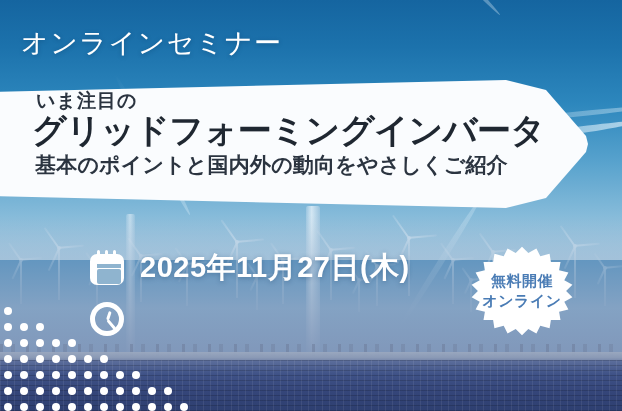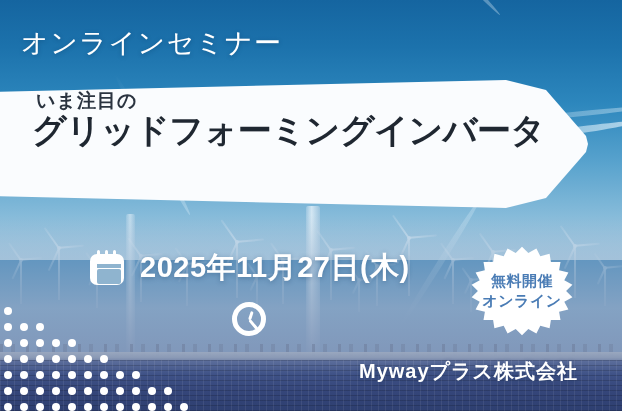--- a/index.html
+++ b/index.html
@@ -136,21 +136,21 @@
     margin-top:-1px;
   }
   .line3{
     font-size:21px; font-weight:bold; color:#2b3440;
     letter-spacing:0.2px; line-height:1.2;
     padding-left:3px; margin-top:2px;
   }
 
   
   .info { position:absolute; left:88px; top:243px; }
-  .row{ display:flex; align-items:center; height:50px;justify-content:center; }
+  .row{ display:flex; align-items:center; height:50px; }
   .row .txt{
     font-size:29px; font-weight:bold; color:#ffffff;
     letter-spacing:.5px; margin-left:14px; white-space:nowrap;
     text-shadow:0 1px 5px rgba(20,55,95,.35);
   }
 
   .ico{ width:38px; height:38px; position:relative; flex:0 0 38px; }
 
   
   .cal-body{
@@ -412,20 +412,21 @@
       <div class="dot" style="left: 164px; top: 91px;"></div>
       <div class="dot" style="left: 180px; top: 107px;"></div>
     </div>
 
   <div class="eyebrow">オンラインセミナー</div>
 
   <div class="banner"></div>
   <div class="banner-inner">
     <div class="line1">いま注目の</div>
     <div class="line2">グリッドフォーミングインバータ</div>
+    <div class="line3">基本のポイントと国内外の動向をやさしくご紹介</div>
   </div>
 
   <div class="info">
     <div class="row">
       <div class="ico">
         <div class="cal-ring r1"></div>
           <div class="cal-ring r2"></div>
           <div class="cal-ring r3"></div>
         <div class="cal-body">
           <div class="cal-top"></div>
@@ -447,15 +448,14 @@
   <div class="badge">
     <svg width="112" height="96" viewBox="0 0 112 96">
       <polygon id="burst" fill="#ffffff" points="56.0,3.8 62.3,10.1 70.4,5.6 74.3,13.2 83.6,10.8 84.9,19.1 94.5,19.1 93.1,27.3 102.4,29.6 98.3,37.2 106.4,41.7 100.1,48.0 106.4,54.3 98.3,58.8 102.4,66.4 93.1,68.7 94.5,76.9 84.9,76.9 83.6,85.2 74.3,82.8 70.4,90.4 62.3,85.9 56.0,92.2 49.7,85.9 41.6,90.4 37.7,82.8 28.4,85.2 27.1,76.9 17.5,76.9 18.9,68.7 9.6,66.4 13.7,58.8 5.6,54.3 11.9,48.0 5.6,41.7 13.7,37.2 9.6,29.6 18.9,27.3 17.5,19.1 27.1,19.1 28.4,10.8 37.7,13.2 41.6,5.6 49.7,10.1"></polygon>
     </svg>
     <div class="badge-text">
       <span>無料開催</span>
       <span>オンライン</span>
     </div>
   </div>
 
-  <div class="company">Mywayプラス株式会社</div>
 
 </div>
 
 </body></html>

